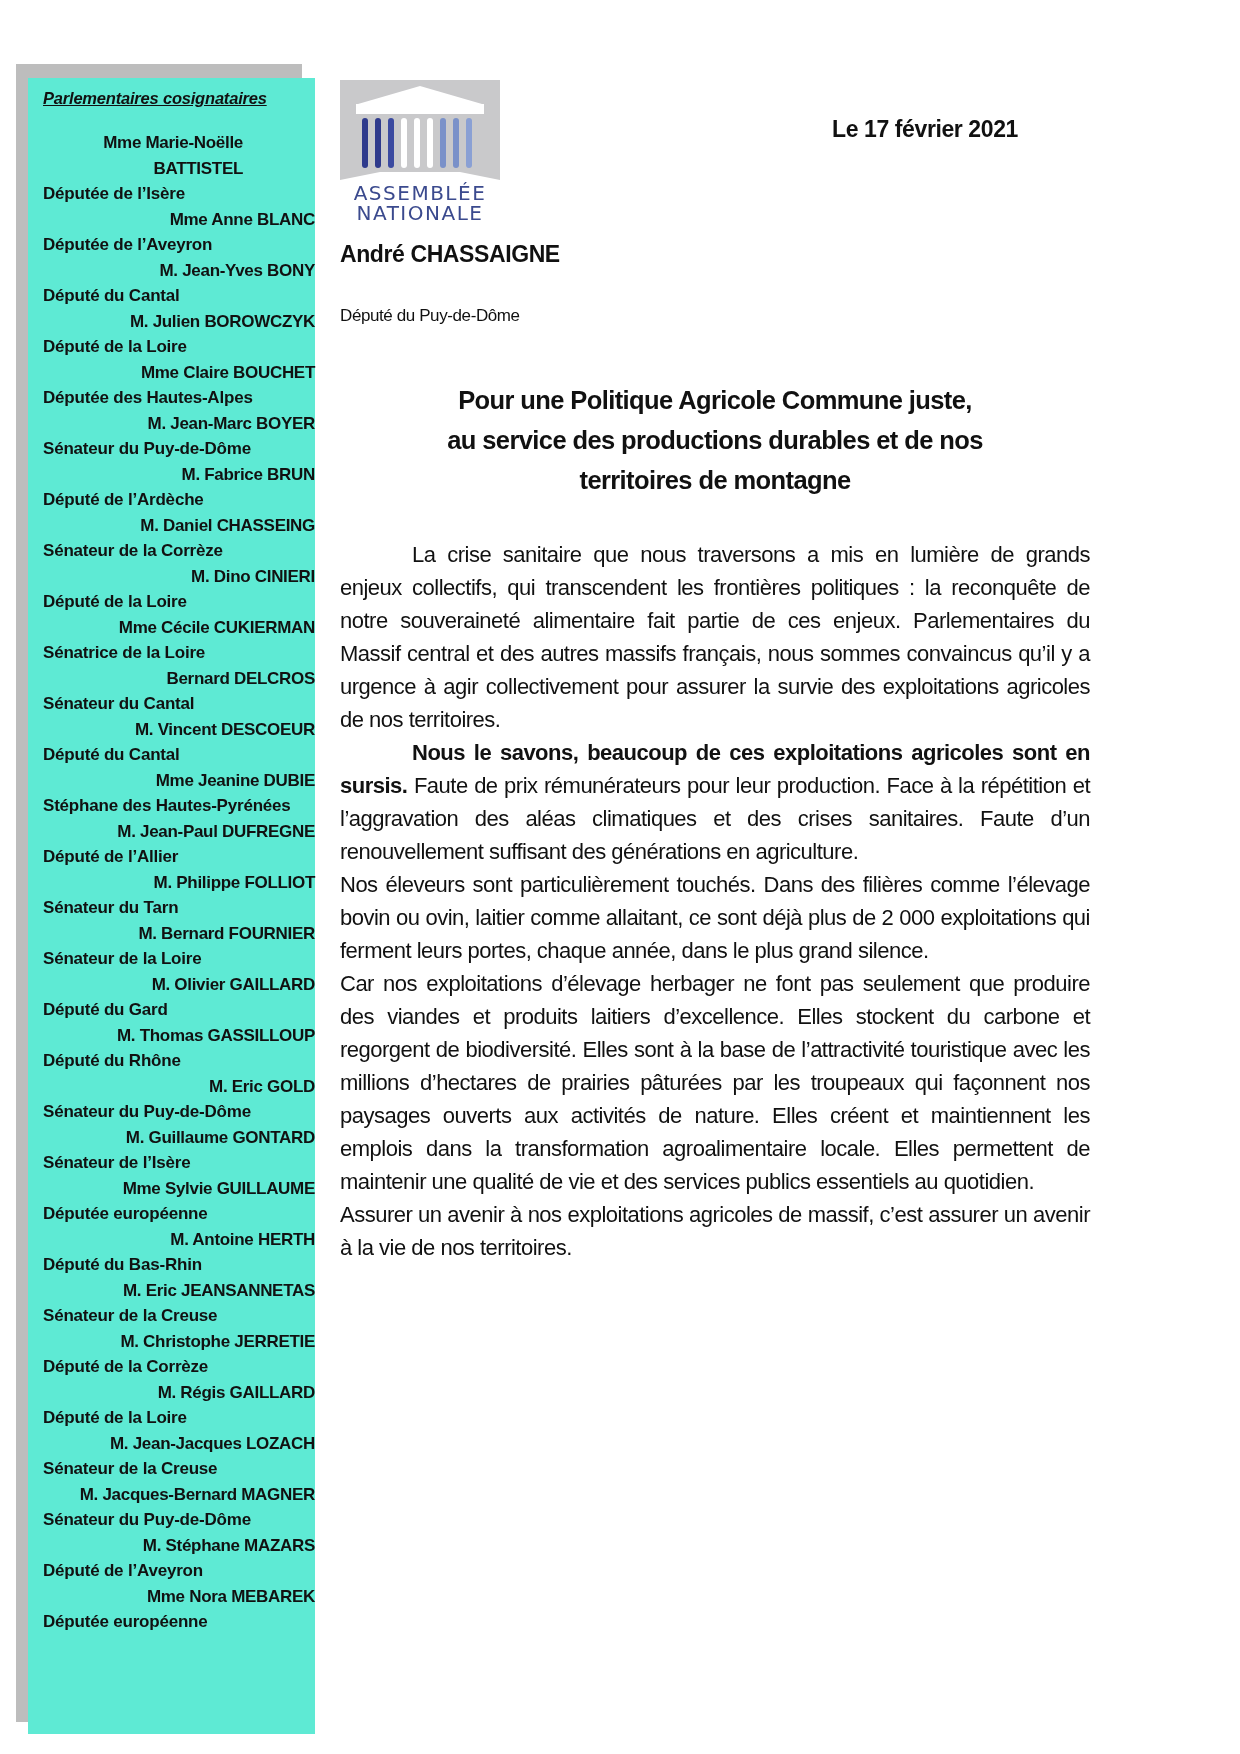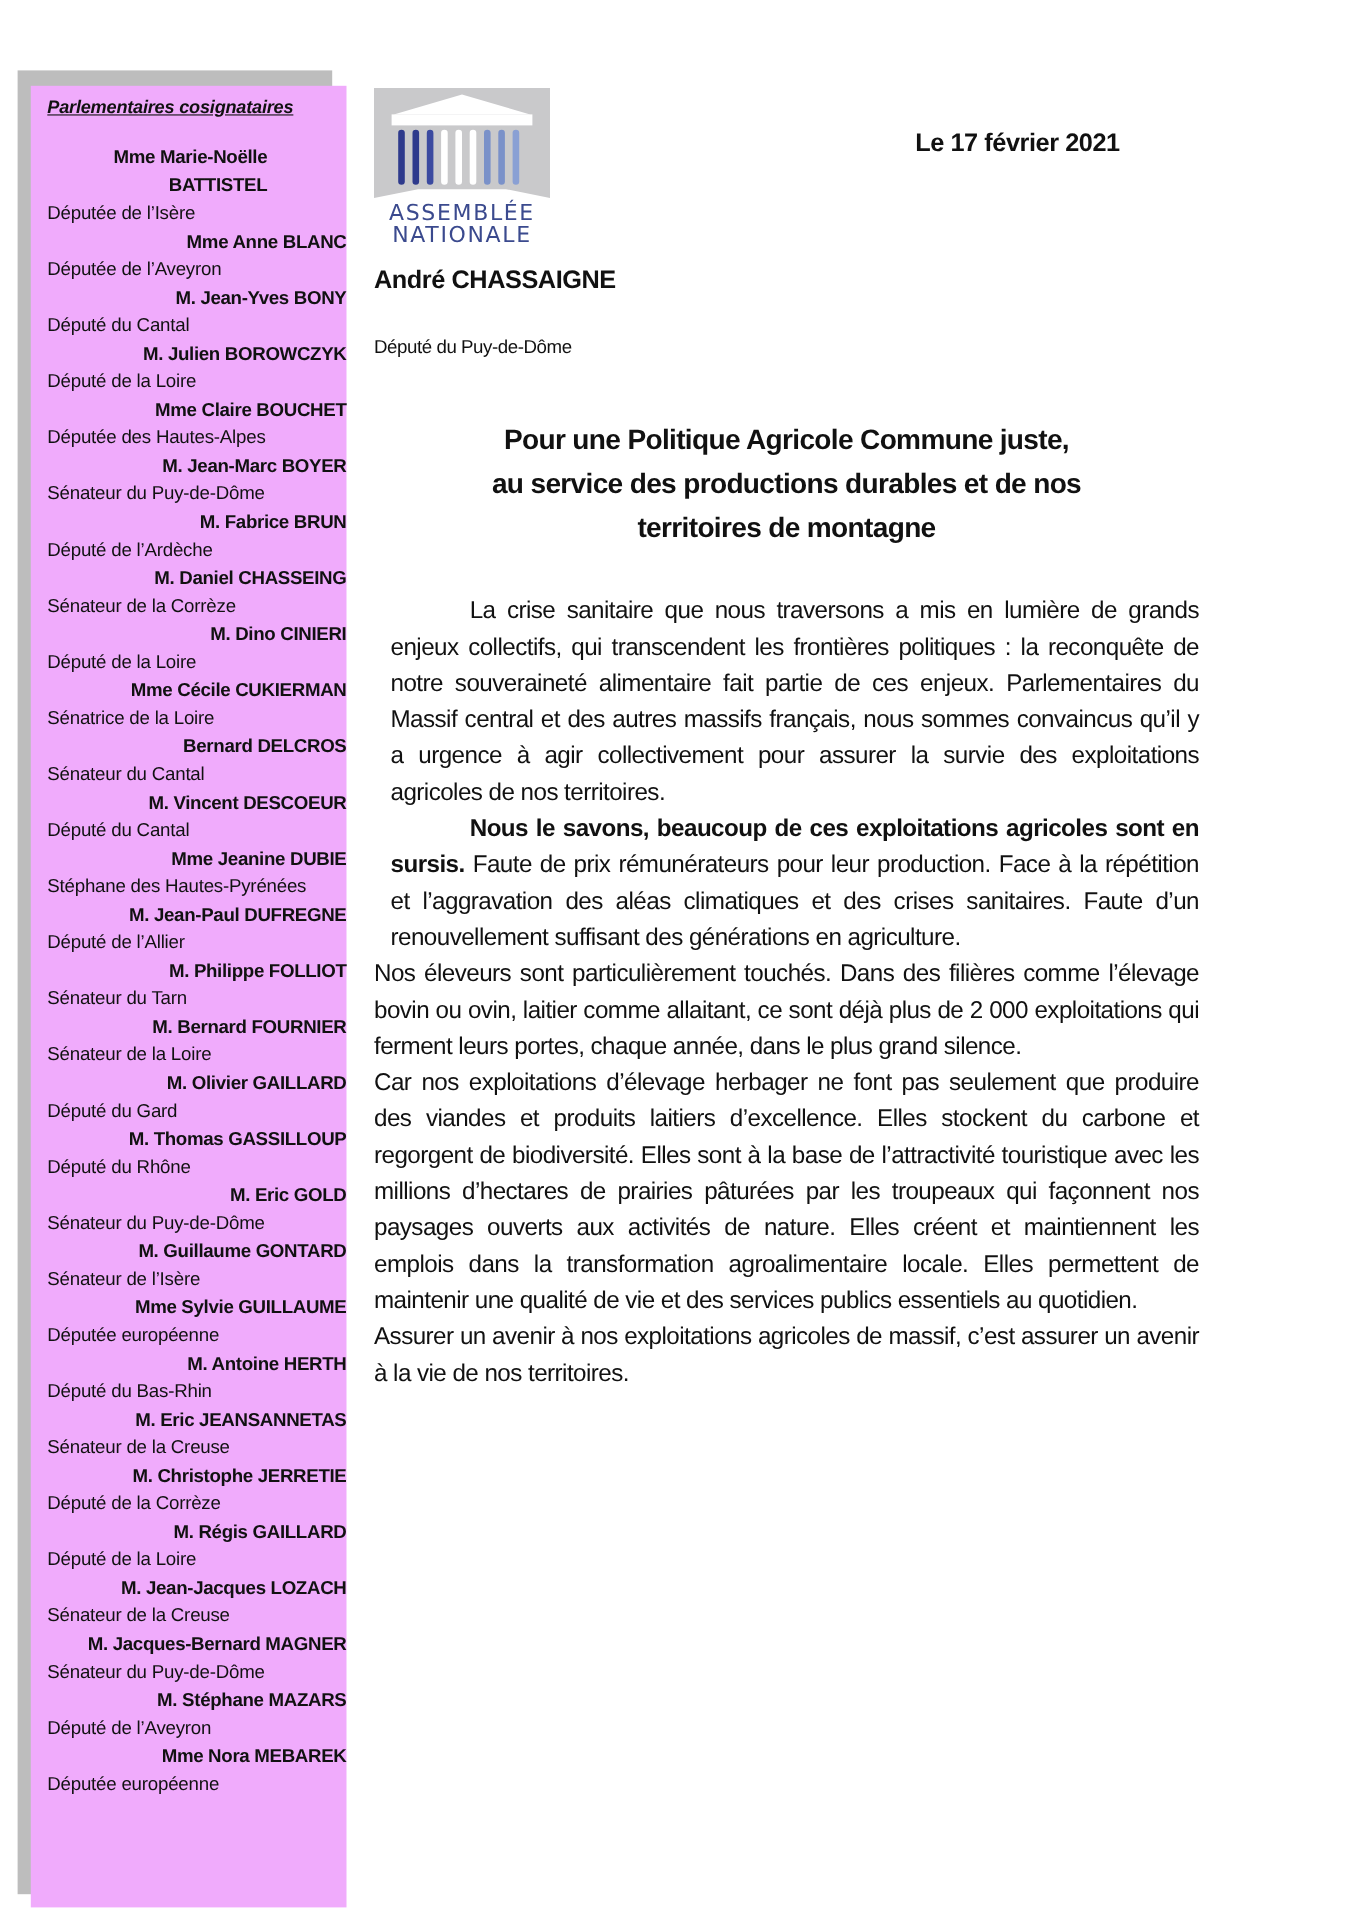--- a/index.html
+++ b/index.html
@@ -7,29 +7,29 @@
       width: 1240px; height: 1754px; position: relative; overflow: hidden;
       background: #ffffff; color: #111111;
       font-family: "Liberation Sans", "DejaVu Sans", sans-serif;
     }
     .sidebar-shadow {
       position: absolute; left: 16px; top: 64px; width: 286px; height: 1658px;
       background: #bdbdbd;
     }
     .sidebar {
       position: absolute; left: 28px; top: 78px; width: 287px; height: 1656px;
-      background: #f0abfc; box-sizing: border-box; padding: 10px 0 0 15px;
+      background: #5eead4; box-sizing: border-box; padding: 10px 0 0 15px;
     }
     .sidebar-heading {
       font-weight: bold; font-style: italic; text-decoration: underline;
       font-size: 16.5px; line-height: 20px; margin: 0 0 22px 0; letter-spacing: -0.2px;
     }
     .signer { font-size: 17px; line-height: 25.5px; }
     .signer-name { font-weight: bold; letter-spacing: -0.3px; text-align: right; }
-    .signer-role { font-weight: normal; letter-spacing: -0.2px; }
+    .signer-role { font-weight: bold; letter-spacing: -0.2px; }
 
     .logo {
       position: absolute; left: 340px; top: 80px; width: 166px; height: 142px;
     }
     .date {
       position: absolute; left: 760px; top: 94px; width: 330px; text-align: center;
       font-weight: bold; font-size: 23px; letter-spacing: -0.4px; margin-top: 22px;
     }
     .author {
       position: absolute; left: 340px; top: 238px;
@@ -39,21 +39,21 @@
 
     .title {
       position: absolute; left: 340px; top: 380px; width: 750px; text-align: center;
       font-weight: bold; font-size: 25.5px; line-height: 40px; letter-spacing: -0.6px;
     }
     .body {
       position: absolute; left: 340px; top: 538px; width: 750px;
       font-size: 22px; line-height: 33px; text-align: justify; letter-spacing: -0.5px;
     }
     .body p { margin: 0; }
-    .body .indent { text-indent: 72px; margin-left: 15px; }
+    .body .indent { text-indent: 72px; }
     .body .gap { margin-top: 33px; }
     .body b { font-weight: bold; }
   </style>
 </head>
 <body>
 
 <div class="sidebar-shadow"></div>
 <div class="sidebar">
   <div class="sidebar-heading">Parlementaires cosignataires</div>
   <div id="signer-list">

